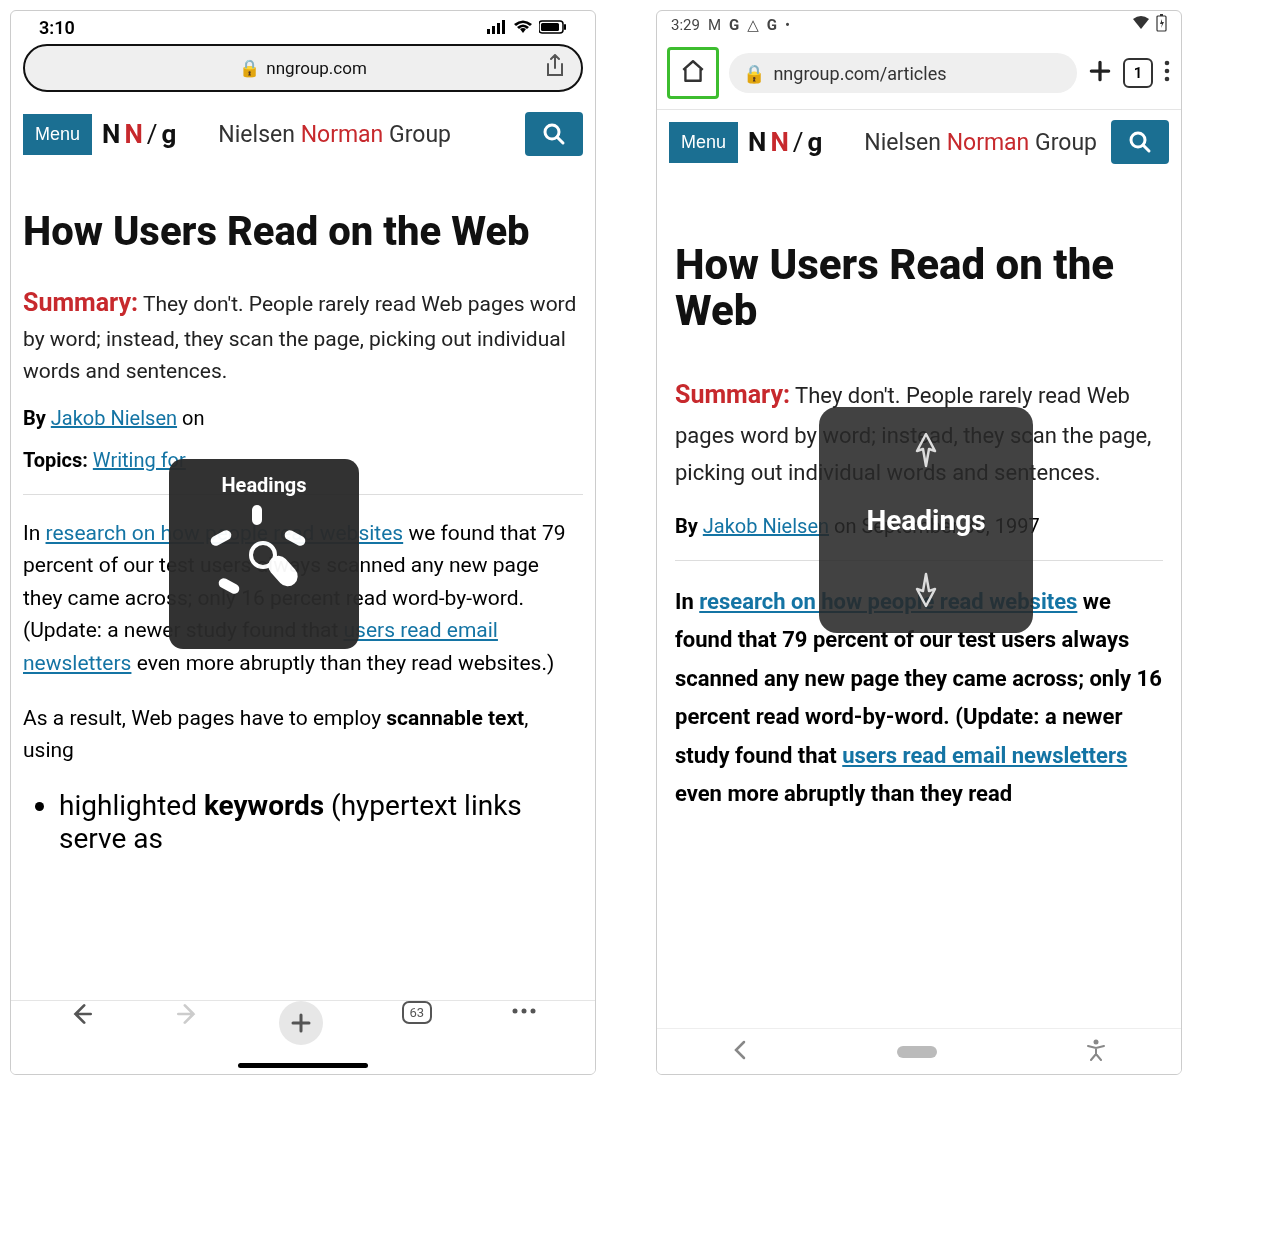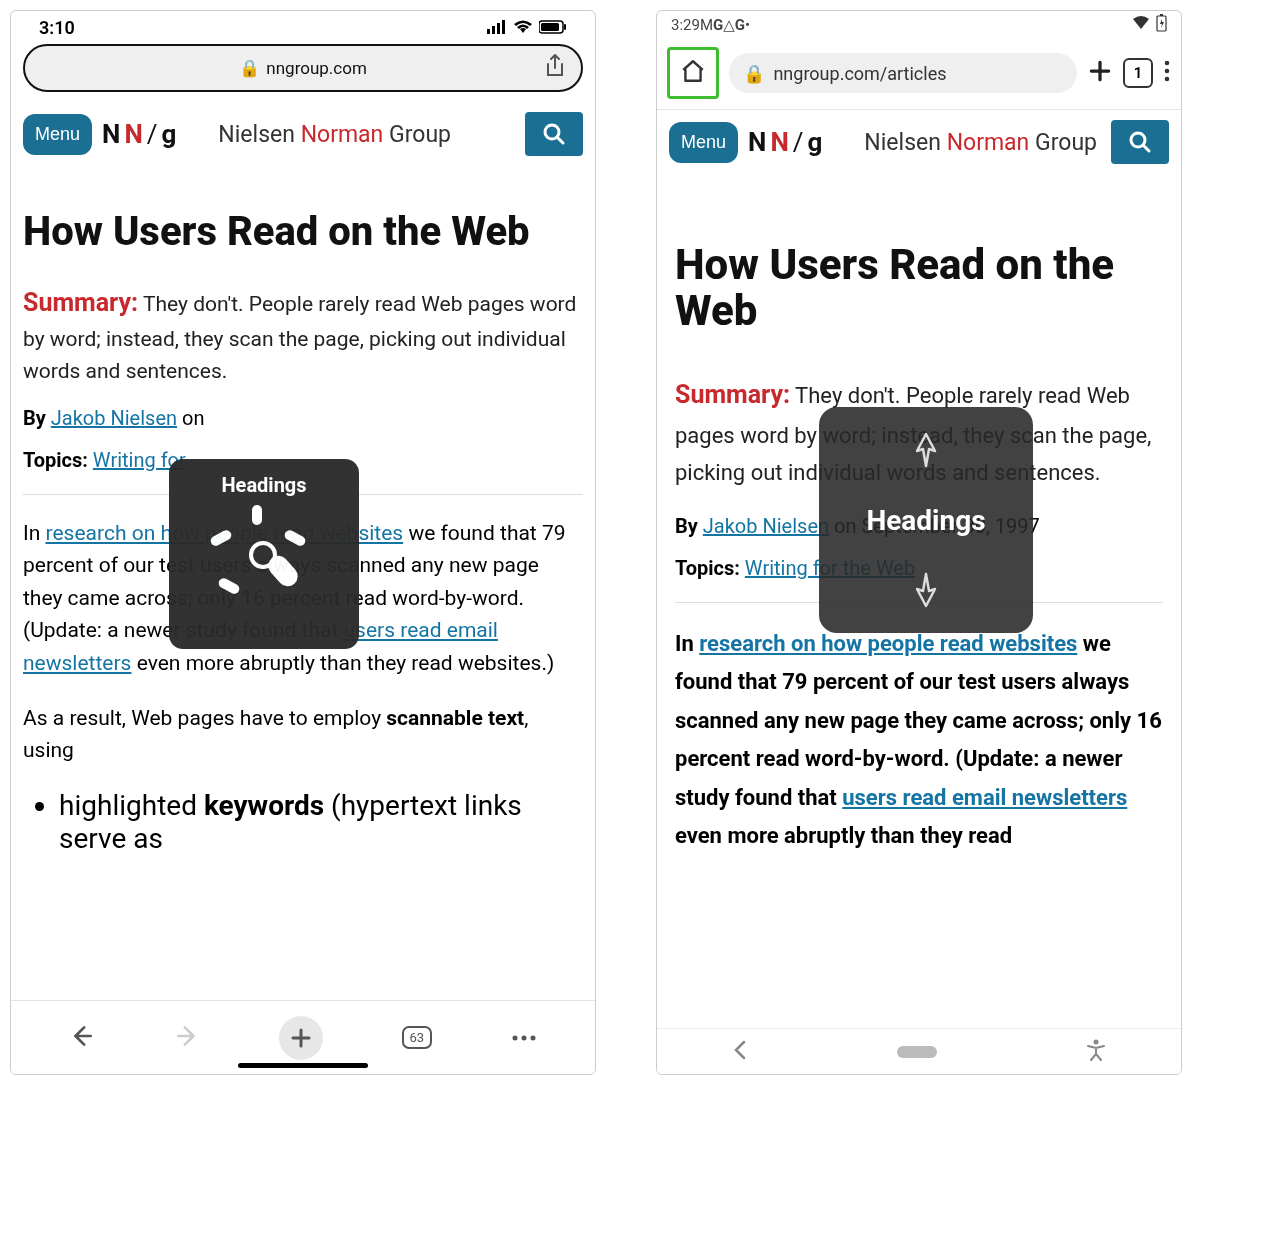--- a/index.html
+++ b/index.html
@@ -12,21 +12,21 @@
 .ios-status { display: flex; justify-content: space-between; align-items: center; padding: 6px 28px 4px; font-weight: 600; font-size: 18px; }
 .ios-status-right { display: flex; align-items: center; gap: 6px; }
 
 
 .ios-addr { margin: 2px 12px 10px; background: #efefef; border: 2px solid #111; border-radius: 24px; height: 48px; display: flex; align-items: center; justify-content: center; position: relative; }
 .ios-addr-text { display: flex; align-items: center; gap: 6px; font-size: 17px; color: #111; }
 .ios-share { position: absolute; right: 16px; color: #555; }
 
 
 .nng-header { display: flex; align-items: center; gap: 10px; padding: 10px 12px 18px; }
-.menu-btn { background: #1b6f92; color: #fff; border: none; border-radius: 12px; padding: 10px 12px; font-size: 18px; font-weight: 400; }
+.menu-btn { background: #1b6f92; color: #fff; border: none; border-radius: 0; padding: 10px 12px; font-size: 18px; font-weight: 400; }
 .nng-logo { display: flex; align-items: baseline; gap: 4px; font-weight: 700; font-size: 26px; }
 .nng-logo .n1 { color: #111; }
 .nng-logo .n2 { color: #c7292d; }
 .nng-logo .slash { color: #111; font-weight: 400; }
 .nng-logo .g { color: #111; font-size: 26px; }
 .nng-text { font-size: 23px; color: #333; margin-left: 32px; }
 .nng-text .norman { color: #c7292d; }
 .nng-text .nielsen { color: #333; }
 .search-btn { background: #1b6f92; color: #fff; border: none; border-radius: 4px; width: 58px; height: 44px; margin-left: auto; display: flex; align-items: center; justify-content: center; }
 
@@ -53,28 +53,28 @@
 .dial-knob { position: absolute; left: 45px; top: 38px; width: 28px; height: 28px; border: 4px solid #fff; border-radius: 50%; background: transparent; }
 .dial-handle { position: absolute; left: 62px; top: 58px; width: 34px; height: 20px; background: #fff; border-radius: 10px; transform: rotate(48deg); }
 .dial-mark { position: absolute; width: 22px; height: 10px; background: #fff; border-radius: 5px; }
 
 
 .rotor-and { position: absolute; left: 162px; top: 396px; width: 214px; height: 226px; background: rgba(40,40,40,0.88); border-radius: 18px; display: flex; flex-direction: column; align-items: center; justify-content: space-between; padding: 24px 10px; color: #fff; }
 .rotor-and-label { font-size: 28px; font-weight: 700; }
 .arrow-svg { width: 26px; height: 40px; }
 
 
-.ios-bottom { position: absolute; bottom: 0; left: 0; right: 0; height: 74px; border-top: 1px solid #e5e5e5; display: flex; justify-content: space-around; align-items: center; padding: 0 22px; background: #fff; gap: 7px; }
+.ios-bottom { position: absolute; bottom: 0; left: 0; right: 0; height: 74px; border-top: 1px solid #e5e5e5; display: flex; justify-content: space-around; align-items: flex-start; padding: 0 22px; background: #fff; gap: 7px; }
 .ios-home-ind { position: absolute; bottom: 6px; left: 50%; transform: translateX(-50%); width: 130px; height: 5px; background: #000; border-radius: 3px; }
 .pill-btn { width: 44px; height: 44px; border-radius: 50%; background: #e7e7e7; display: flex; align-items: center; justify-content: center; }
 .tab-count-ios { border: 2px solid #555; border-radius: 7px; padding: 2px 6px; font-size: 13px; color: #555; }
 
 
 .and-status { display: flex; align-items: center; padding: 4px 14px; font-size: 15px; color: #444; height: 28px; }
-.and-status-left { display: flex; align-items: flex-start; }
+.and-status-left { display: flex; align-items: flex-start; gap: 8px; }
 .and-status-right { margin-left: auto; display: flex; align-items: center; gap: 6px; }
 
 
 .and-toolbar { display: flex; align-items: center; gap: 10px; padding: 8px 10px 10px; border-bottom: 1px solid #e5e5e5; }
 .home-frame { border: 3px solid #3dbd2f; border-radius: 4px; padding: 8px 10px; }
 .and-addr { background: #efefef; border-radius: 22px; height: 40px; display: flex; align-items: center; gap: 8px; padding: 0 14px; font-size: 18px; color: #333; flex: 1; }
 .tab-count-and { border: 2.5px solid #333; border-radius: 6px; width: 30px; height: 30px; display: flex; align-items: center; justify-content: center; font-size: 15px; font-weight: 600; }
 
 
 .and-nav { position: absolute; bottom: 0; left: 0; right: 0; height: 46px; display: flex; justify-content: space-around; align-items: center; background: #fff; border-top: 1px solid #eee; }
@@ -237,21 +237,20 @@
           <circle cx="10" cy="10" r="7" fill="none" stroke="#fff" stroke-width="3"></circle>
           <line x1="15" y1="15" x2="21" y2="21" stroke="#fff" stroke-width="3" stroke-linecap="round"></line>
         </svg>
     </button>
   </div>
 
   <div class="content content-and">
     <h1 class="h1-and">How Users Read on the Web</h1>
     <p class="body-text body-text-and"><span class="summary-label">Summary:</span><span> They don't. People rarely read Web pages word by word; instead, they scan the page, picking out individual words and sentences.</span></p>
     <p class="meta" style="margin-top:22px;"><strong>By </strong><a class="link">Jakob Nielsen</a><span> on September 30, 1997</span></p>
-    <p class="meta"><strong>Topics:</strong> <a class="link">Writing for the Web</a></p>
     <hr class="divider">
     <p class="para para-and"><span>In </span><a class="link">research on how people read websites</a><span> we found that 79 percent of our test users always scanned any new page they came across; only 16 percent read word-by-word. (Update: a newer study found that </span><a class="link">users read email newsletters</a><span> even more abruptly than they read</span></p>
   </div>
 
   <div class="rotor-and">
     <svg class="arrow-svg" viewBox="0 0 26 40">
         <path d="M13 3 L4 20 L10 18 L13 35 L16 18 L22 20 Z" fill="none" stroke="#ddd" stroke-width="2.5" stroke-linejoin="round"></path>
       </svg>
     <span class="rotor-and-label">Headings</span>
     <svg class="arrow-svg" viewBox="0 0 26 40">

